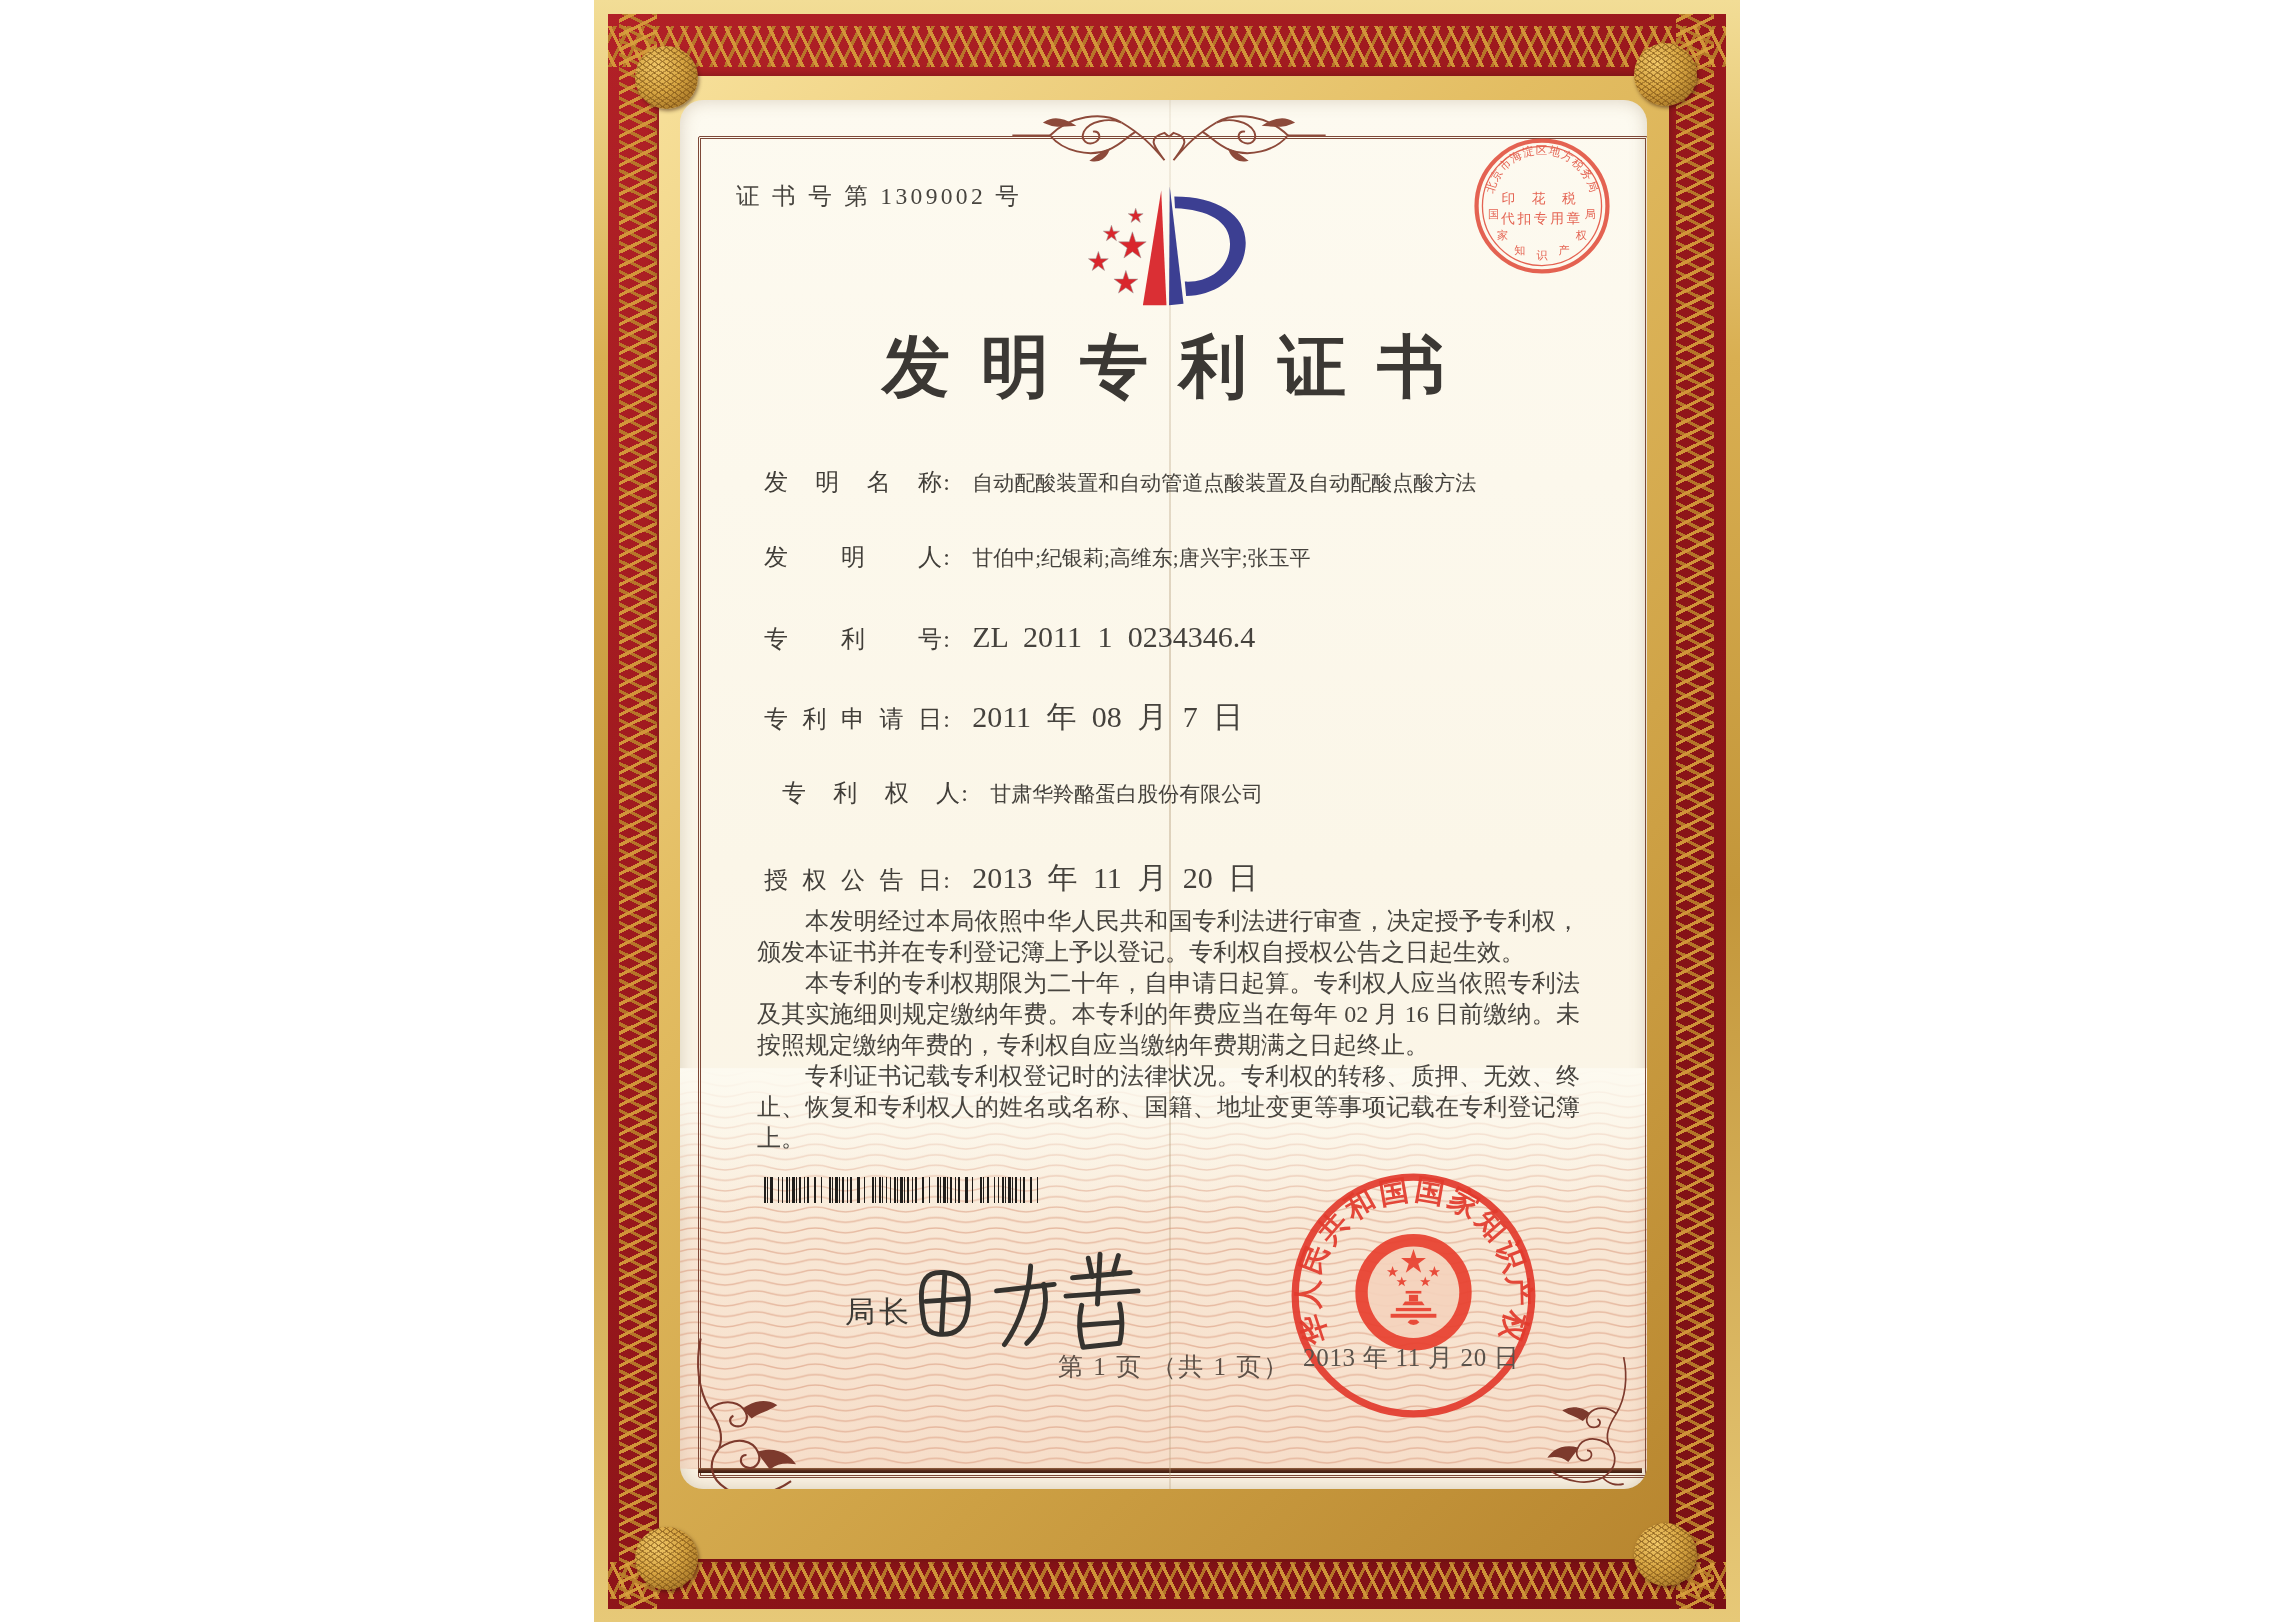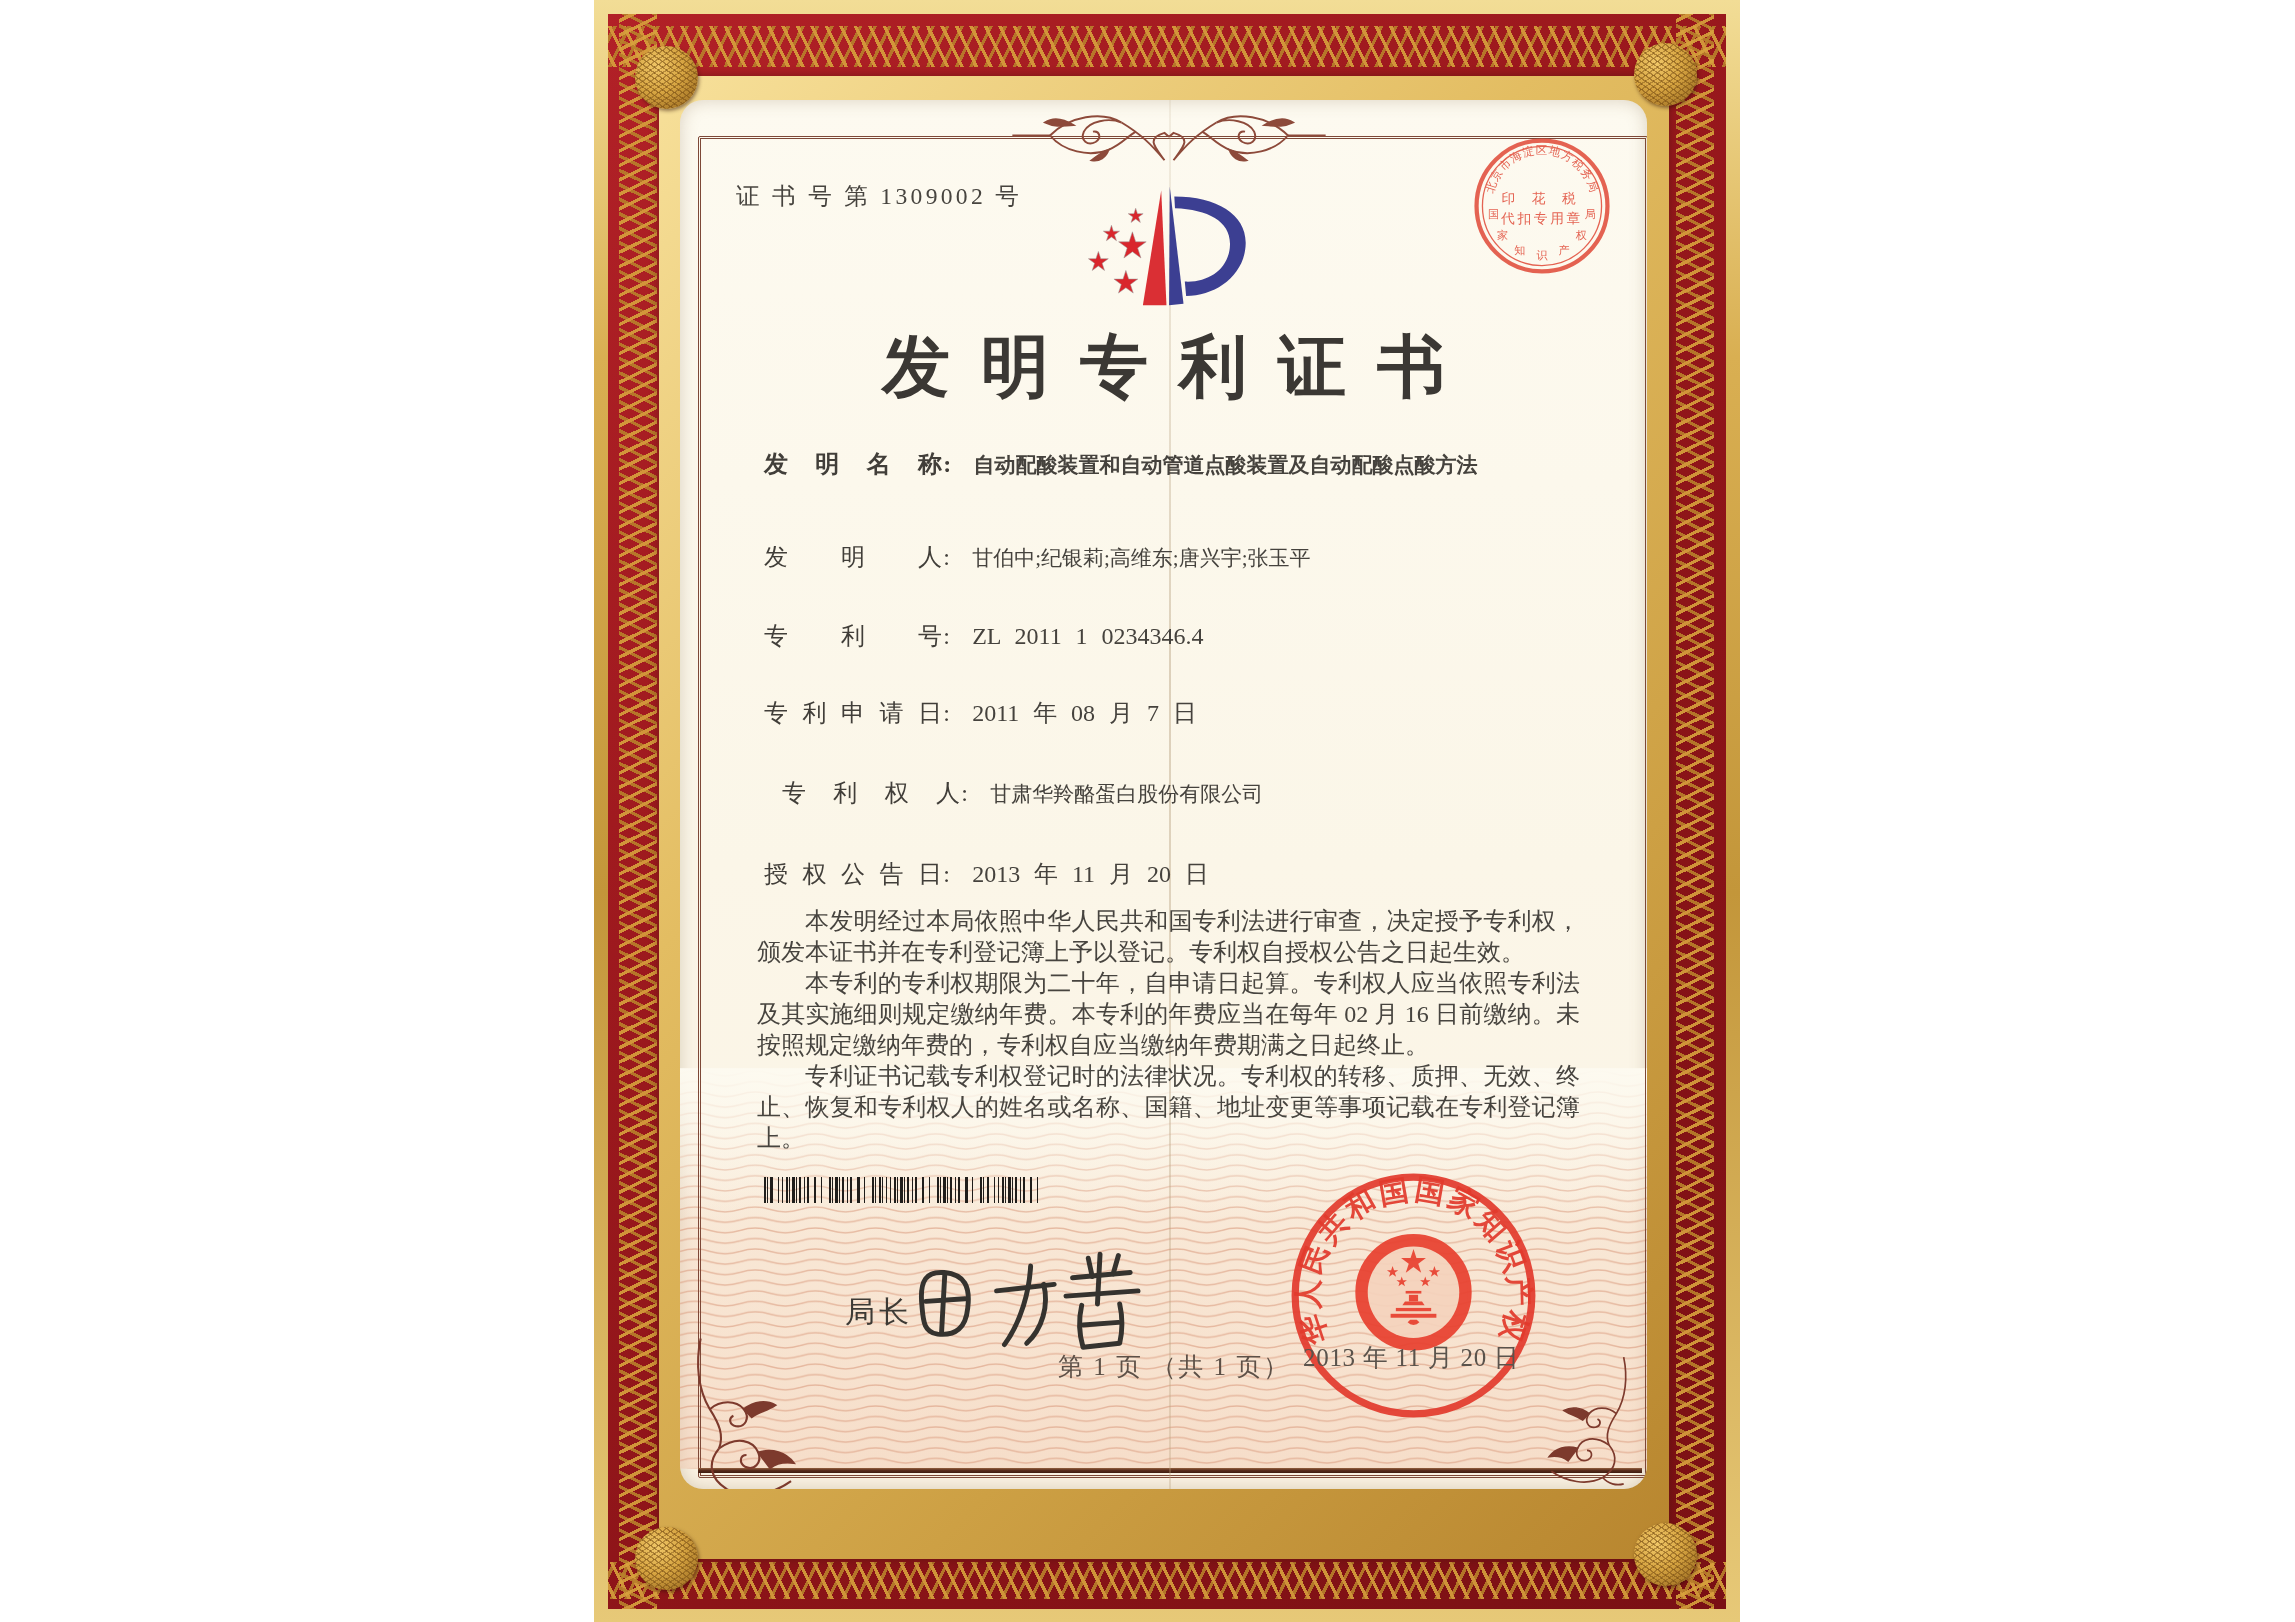--- a/index.html
+++ b/index.html
@@ -43,21 +43,21 @@
   .bottom-line{position:absolute;left:18.3px;top:1368px;width:944px;height:5.2px;
     background:linear-gradient(180deg,#93613f 0%,#5a2d1c 45%,#3f1d10 100%);}
   
   .cert-no{position:absolute;left:56px;top:80px;font-size:23.6px;letter-spacing:3.3px;color:#47443f;}
   .title{position:absolute;left:0;top:222px;width:100%;text-align:center;
     font-size:68px;font-weight:600;color:#3b3834;letter-spacing:31px;text-indent:31px;}
   .field-row{position:absolute;left:84px;white-space:nowrap;color:#413e39;}
   .flabel{display:inline-block;width:178px;font-size:24px;text-align:justify;text-align-last:justify;vertical-align:baseline;}
   .fcolon{font-size:24px;margin-left:1.3px;}
   .fvalue{font-size:21px;margin-left:19.6px;color:#45423d;}
-  .fvalue.num{font-size:24px;word-spacing:7.9px;}
+  .fvalue.num{font-size:30px;word-spacing:7.9px;}
   .paras{position:absolute;left:77px;top:806px;width:823px;font-size:24px;line-height:31px;
     color:#47443f;text-align:justify;}
   .paras p{margin:0;text-indent:2em;}
   .barcode{position:absolute;left:84px;top:1077px;width:279px;height:26px;background:
     repeating-linear-gradient(90deg,#201e1b 0 2px,rgba(0,0,0,0) 2px 3.3px,#201e1b 3.3px 3.9px,rgba(0,0,0,0) 3.9px 6.5px,
     #201e1b 6.5px 9.2px,rgba(0,0,0,0) 9.2px 10.5px,#201e1b 10.5px 11px,rgba(0,0,0,0) 11px 13.7px,
     #201e1b 13.7px 15px,rgba(0,0,0,0) 15px 18.3px,#201e1b 18.3px 19px,rgba(0,0,0,0) 19px 21.6px);}
   .director{position:absolute;left:165px;top:1192px;font-size:30px;letter-spacing:3.9px;color:#3d3a35;}
   .signature{position:absolute;left:217px;top:1145px;}
   .seal-svg{position:absolute;left:606px;top:1068px;}
@@ -168,21 +168,21 @@
         <polygon points="1737,318 1739.7,326.3 1748.4,326.3 1741.4,331.4 1744.1,339.7 1737,334.6 1729.9,339.7 1732.6,331.4 1725.6,326.3 1734.3,326.3"></polygon>
         <polygon points="1700,344 1702.9,353 1712.4,353 1704.7,358.6 1707.7,367.6 1700,362 1692.3,367.6 1695.3,358.6 1687.6,353 1697.1,353"></polygon>
         <polygon points="1732,354 1737,369.3 1753.1,369.3 1740,378.7 1745,394 1732,384.6 1719,394 1724,378.7 1710.9,369.3 1727,369.3"></polygon>
         <polygon points="1680,384 1683.7,395.1 1695.2,395.1 1685.8,402 1689.4,413.1 1680,406.2 1670.6,413.1 1674.2,402 1664.8,395.1 1676.3,395.1"></polygon>
         <polygon points="1722,413 1726.3,426.2 1740.2,426.2 1729,434.4 1733.3,447.6 1722,439.4 1710.7,447.6 1715,434.4 1703.8,426.2 1717.7,426.2"></polygon>
       </g>
     </svg>
 
     <div class="title">发明专利证书</div>
 
-    <div class="field-row" style="top:348px;font-weight:bold;">
+    <div class="field-row" style="top:366px;">
       <span class="flabel">发明名称</span><span class="fcolon">:</span>
       <span class="fvalue">自动配酸装置和自动管道点酸装置及自动配酸点酸方法</span>
     </div>
     <div class="field-row" style="top:441px;">
       <span class="flabel">发明人</span><span class="fcolon">:</span>
       <span class="fvalue">甘伯中;纪银莉;高维东;唐兴宇;张玉平</span>
     </div>
     <div class="field-row" style="top:520px;">
       <span class="flabel">专利号</span><span class="fcolon">:</span>
       <span class="fvalue num">ZL 2011 1 0234346.4</span>

